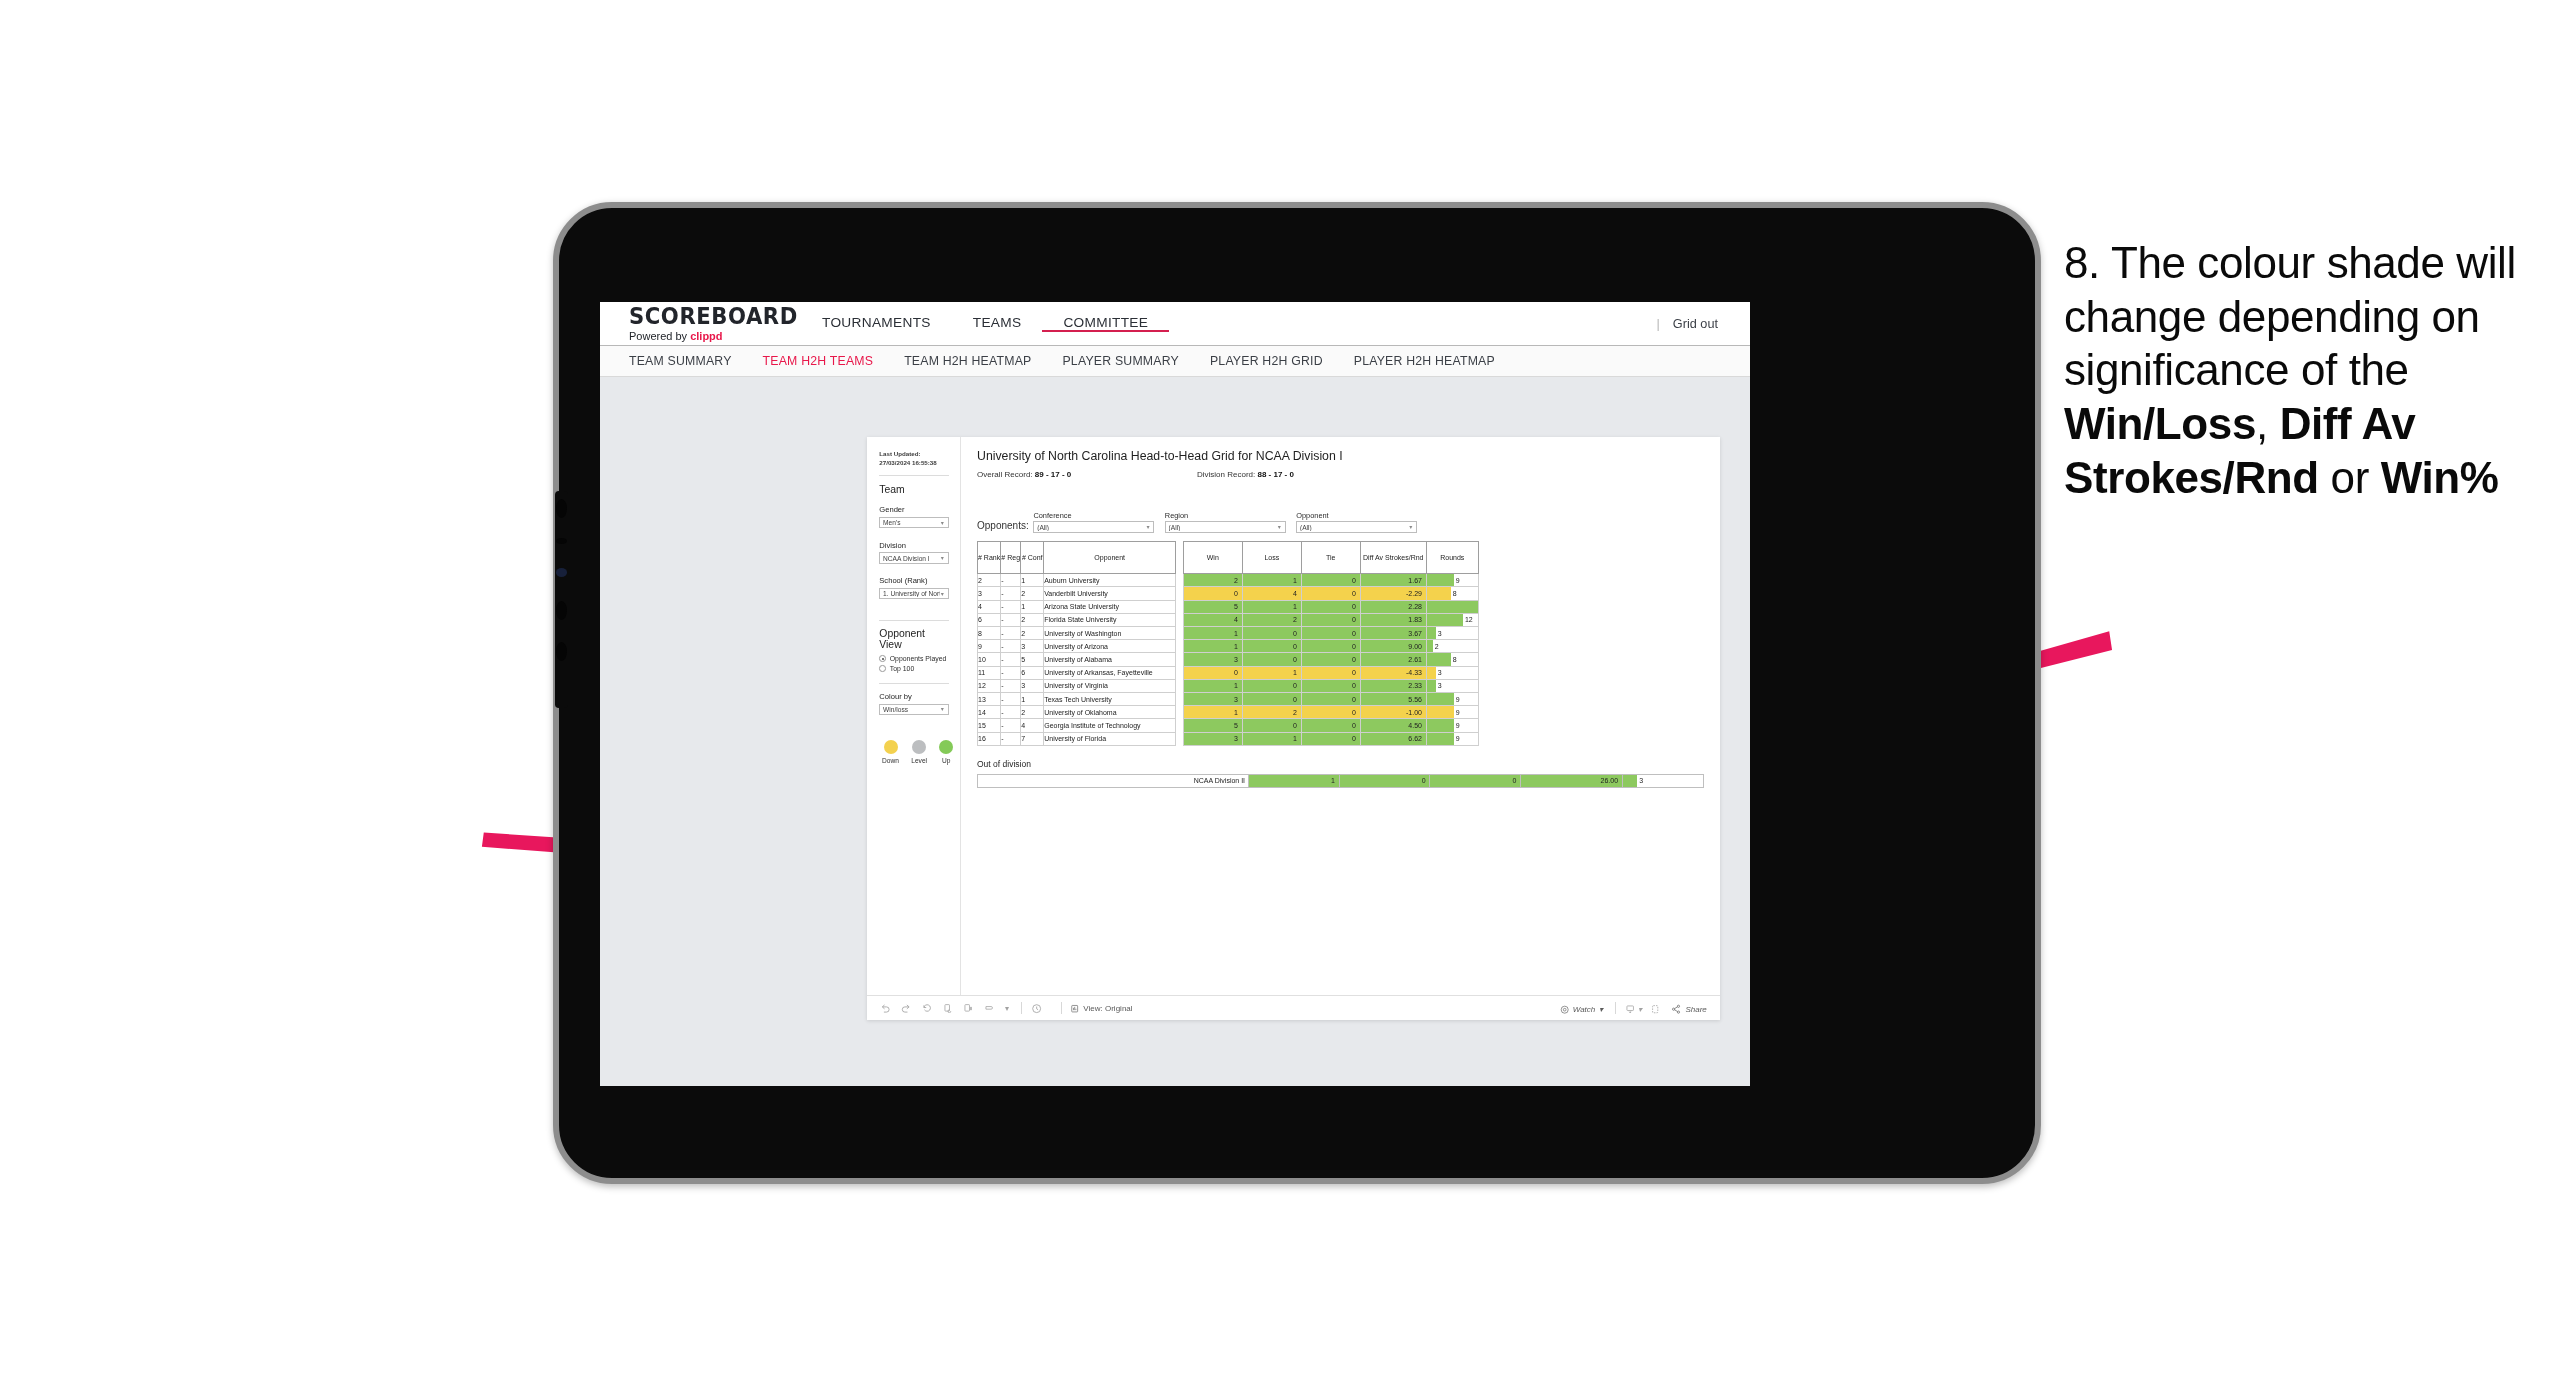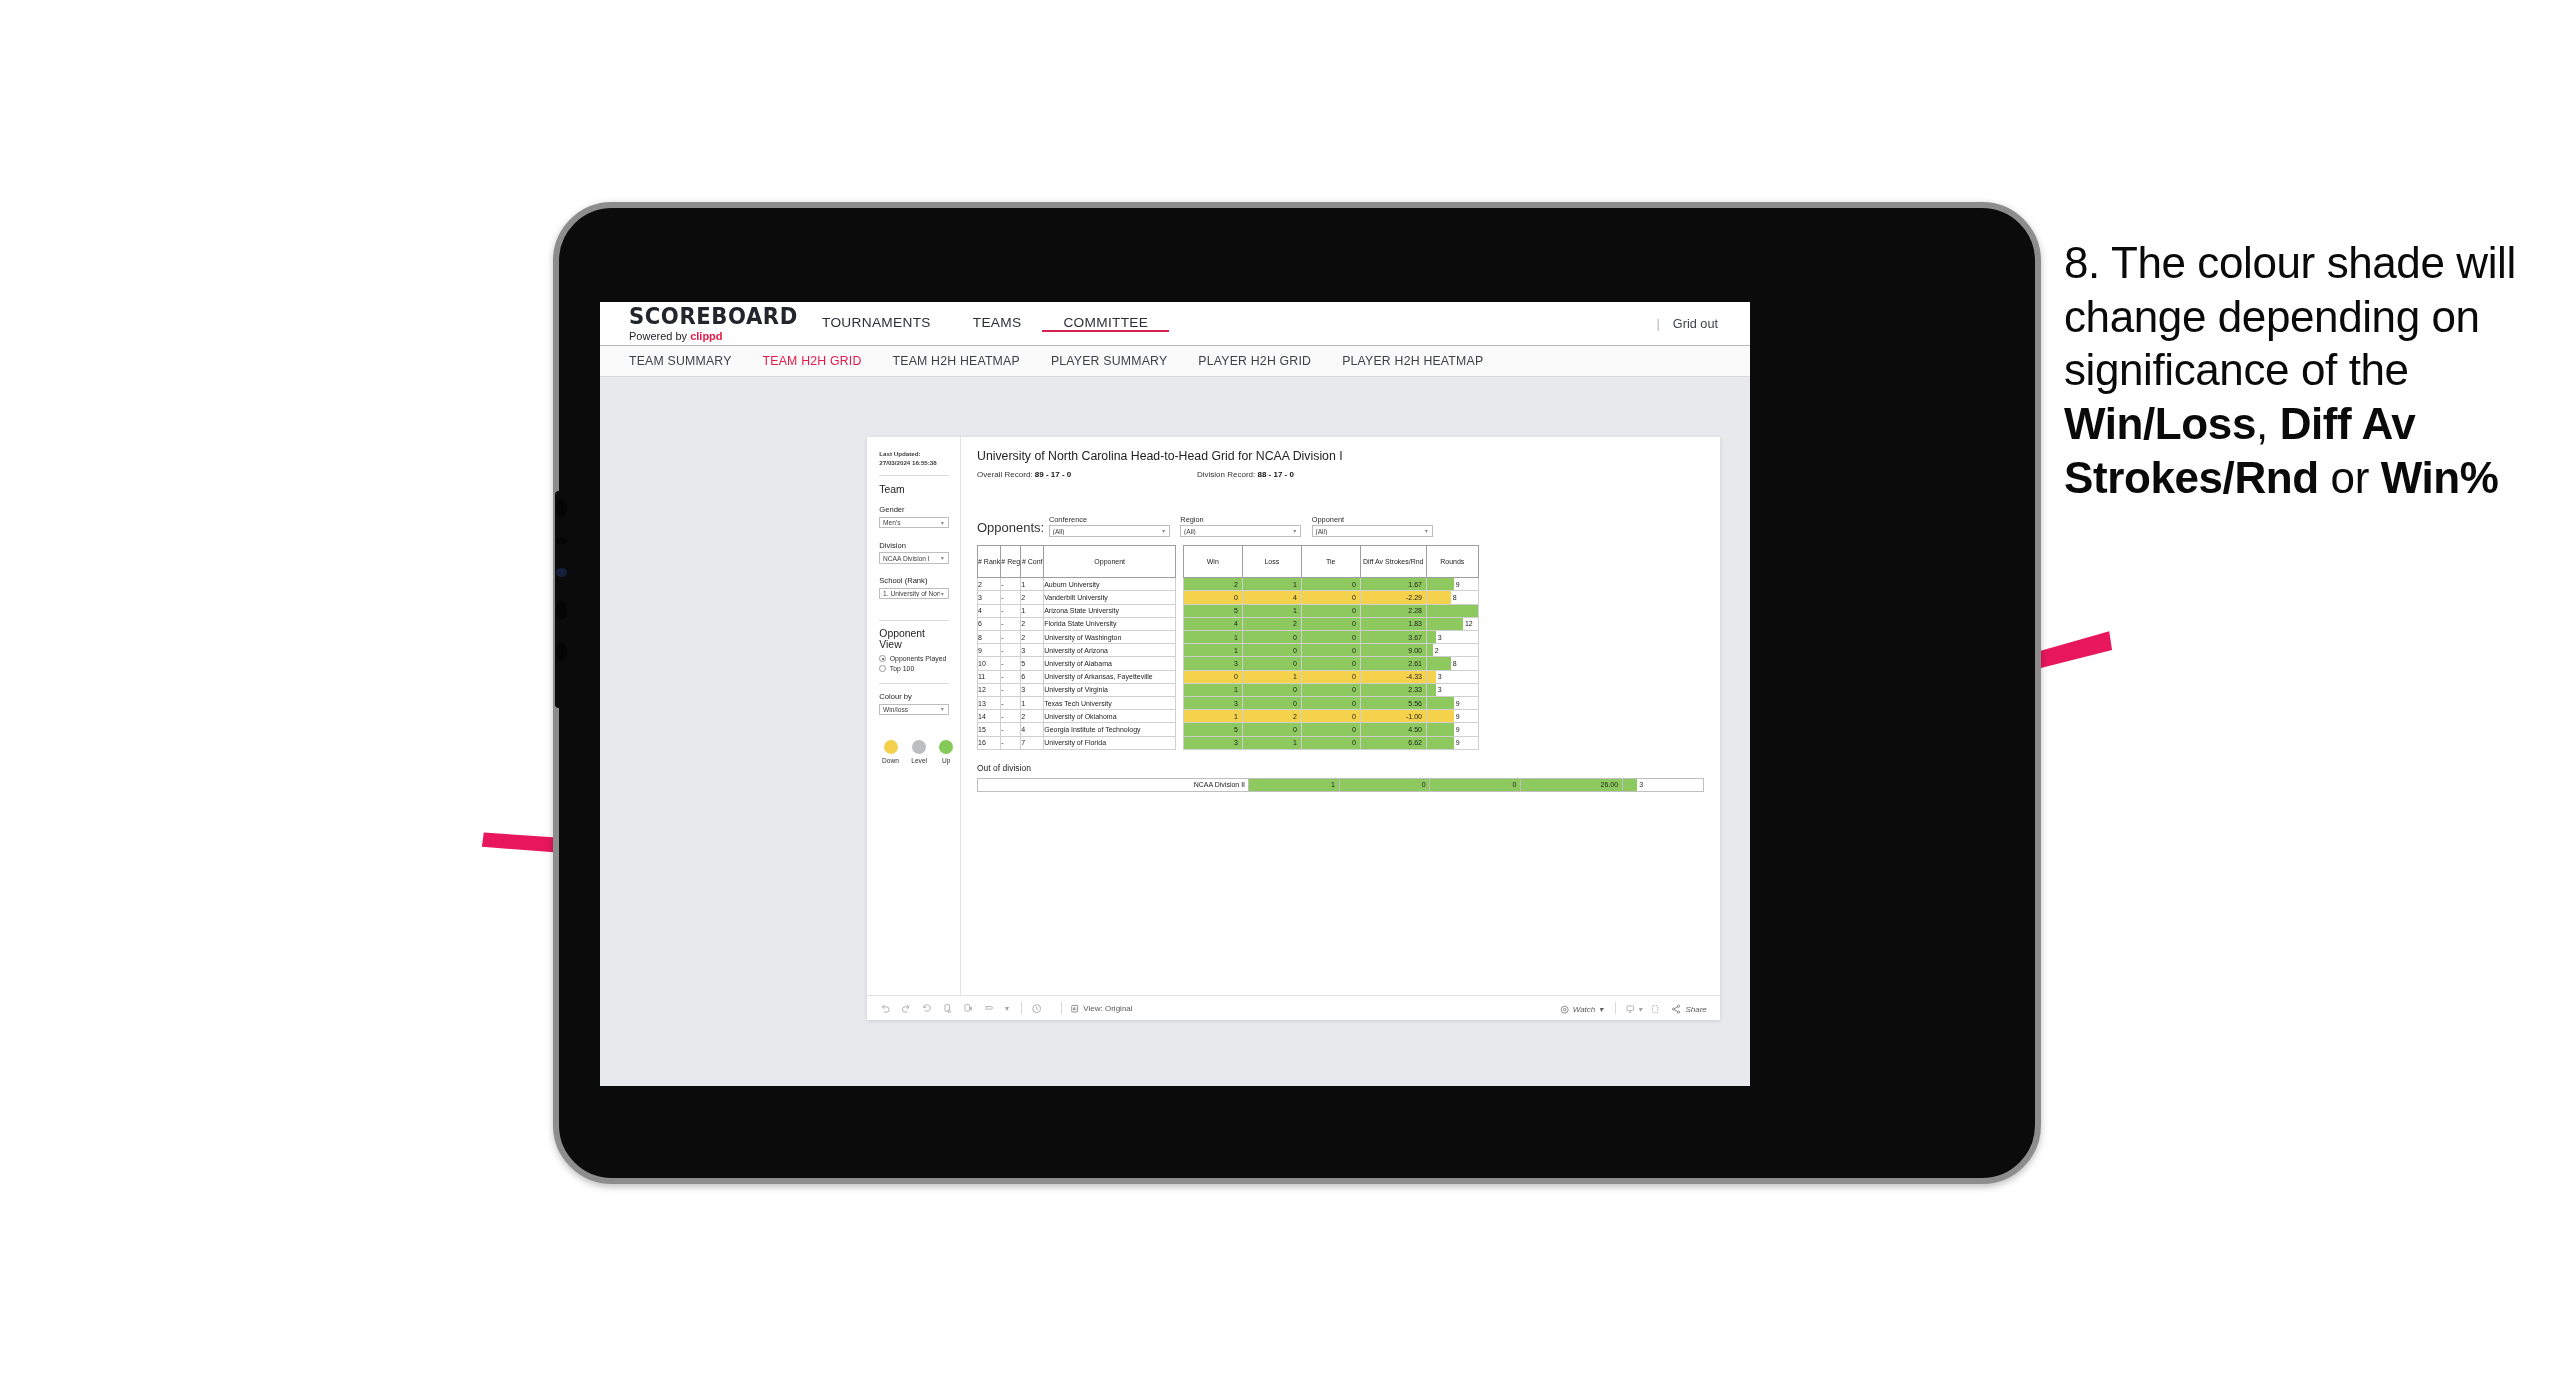--- a/index.html
+++ b/index.html
@@ -146,21 +146,21 @@
   .legend-label { font-size: 6.6px; color: #2f2f2f; }
 
   
   #main { flex: 1; padding: 12.3px 16px 0 16px; min-width: 0; display:flex; flex-direction:column;}
   #viz-title { font-size: 12.3px; color: #1f1f1f; margin-bottom: 6.6px; }
   #records { display: flex; font-size: 8px; color: #333; margin-bottom: 25px; }
   #records .rec { width: 220px; }
   #records .rec b { color: #111; }
 
   #filters { display: flex; align-items: flex-end; margin-bottom: 8.5px; }
-  #filters-label { font-size: 13px; color: #333; padding-bottom: 1.9px; margin-right: 4.7px; margin-top: 16px; }
+  #filters-label { font-size: 10px; color: #333; padding-bottom: 1.9px; margin-right: 4.7px; margin-top: 16px; }
   .filt { margin-right: 10.4px; }
   .filt-label { font-size: 7.4px; color: #2b2b2b; margin-bottom: 1.9px; }
   .filt .sel { width: 121px; height: 11.3px; }
 
   
   #grid-wrap { position: relative; }
   table.grid { border-collapse: collapse; table-layout: fixed; font-size: 7px; color: #222; }
   table.grid th, table.grid td {
     border: 0.9px solid #cfcfcf; padding: 0; height: 13.2px;
     overflow: hidden; white-space: nowrap;
@@ -242,21 +242,21 @@
       </div>
 
       <div id="signout-wrap">
         <span id="signout-sep">|</span>
         <span>Grid out</span>
       </div>
     </div>
 
     <div id="subnav">
       <div class="subnav-item">TEAM SUMMARY</div>
-      <div class="subnav-item active">TEAM H2H GRID</div>
+      <div class="subnav-item active">TEAM H2H TEAMS</div>
       <div class="subnav-item">TEAM H2H HEATMAP</div>
       <div class="subnav-item">PLAYER SUMMARY</div>
       <div class="subnav-item">PLAYER H2H GRID</div>
       <div class="subnav-item">PLAYER H2H HEATMAP</div>
     </div>
 
     <div id="dash">
       <div id="dash-body">
 
         <div id="sidebar">

